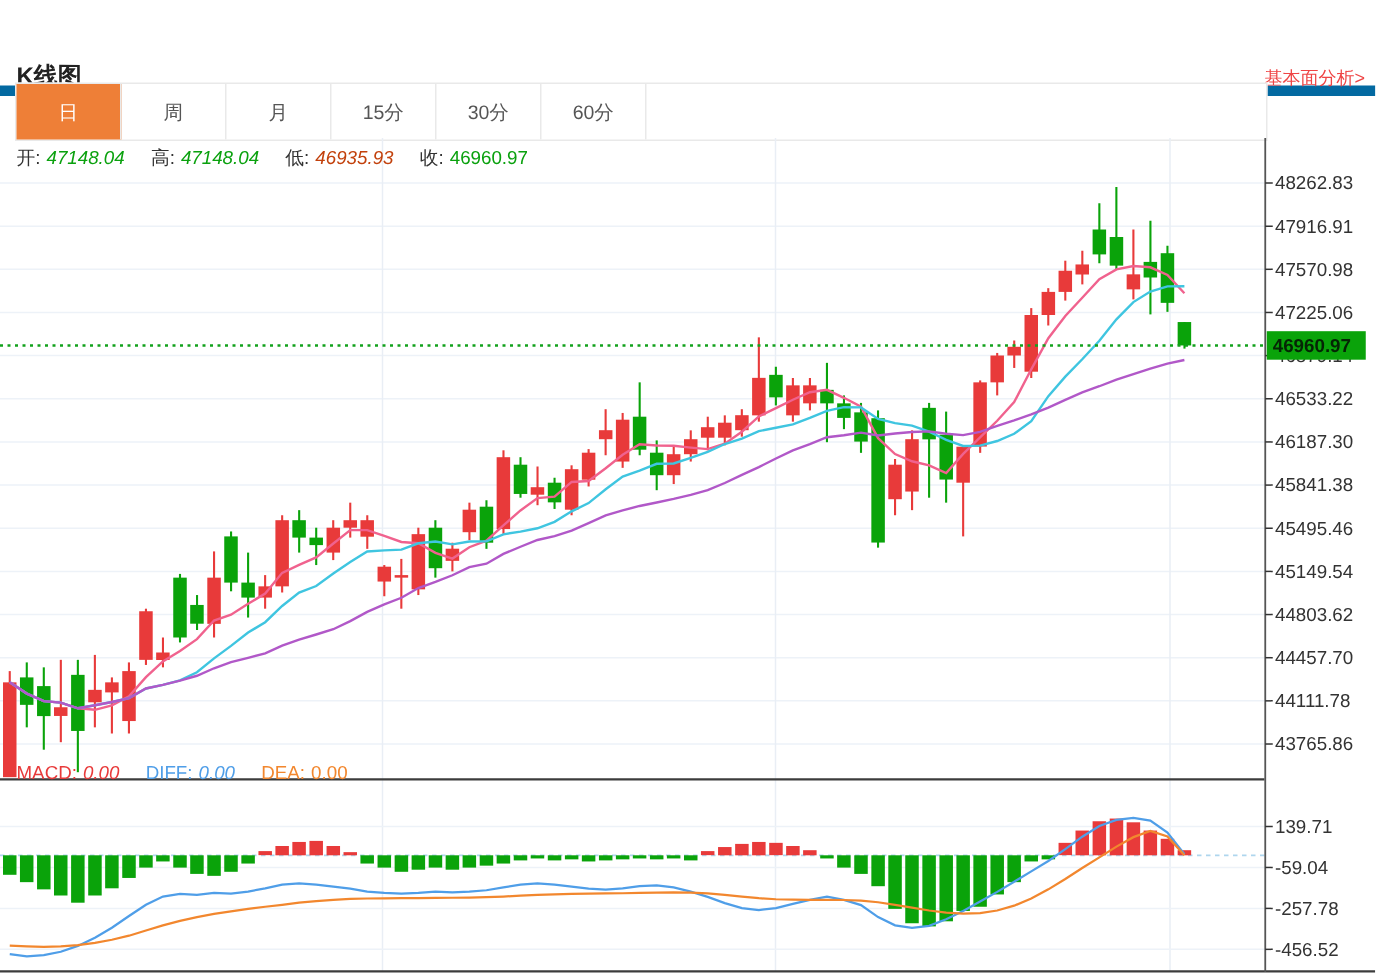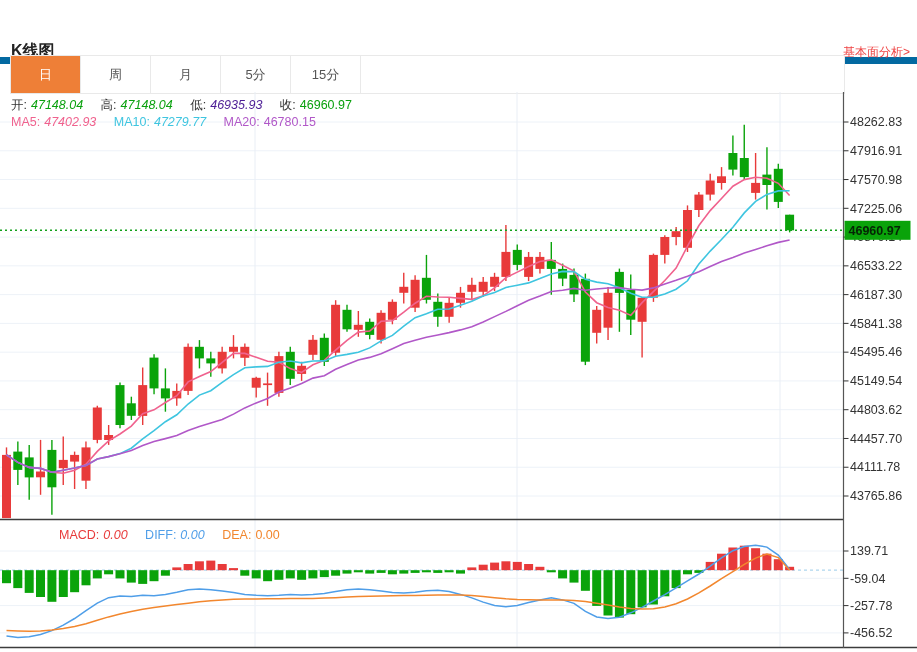--- a/index.html
+++ b/index.html
@@ -26,22 +26,23 @@
 <div class="page">
   <div class="header">
     <div class="title">K线图</div>
     <a class="link" style="color: #ef4444;">基本面分析&gt;</a>
   </div>
 
   <div class="tabs" id="tabs">
       <div class="tab active" style="background: rgb(238, 127, 55);">日</div>
       <div class="tab">周</div>
       <div class="tab">月</div>
-      <div class="tab">5分</div>
       <div class="tab">15分</div>
+      <div class="tab">30分</div>
+      <div class="tab">60分</div>
     </div>
 
   <div class="chart-wrap">
     <svg id="chart-svg" width="917" height="560">
         <line x1="0" y1="30" x2="843" y2="30" stroke="#edf2f8" stroke-width="1"></line>
         <line x1="0" y1="58.769999999999996" x2="843" y2="58.769999999999996" stroke="#edf2f8" stroke-width="1"></line>
         <line x1="0" y1="87.53999999999999" x2="843" y2="87.53999999999999" stroke="#edf2f8" stroke-width="1"></line>
         <line x1="0" y1="116.31" x2="843" y2="116.31" stroke="#edf2f8" stroke-width="1"></line>
         <line x1="0" y1="145.07999999999998" x2="843" y2="145.07999999999998" stroke="#edf2f8" stroke-width="1"></line>
         <line x1="0" y1="173.85" x2="843" y2="173.85" stroke="#edf2f8" stroke-width="1"></line>
@@ -316,29 +317,24 @@
         <text x="850" y="517.8" font-size="12.5" fill="#333333">-257.78</text>
         <line x1="843.5" y1="540.9" x2="848.5" y2="540.9" stroke="#333333" stroke-width="1"></line>
         <text x="850" y="545.1" font-size="12.5" fill="#333333">-456.52</text>
         <rect x="844.5" y="128.8" width="66" height="19" fill="#0aa30a"></rect>
         <text x="848.5" y="142.8" font-size="12.5" font-weight="bold" fill="#052505">46960.97</text>
       </svg>
 
     <div class="legend" style="top:5px;">
       <span class="lbl">开:</span><span class="gap" id="v-open" style="color: rgb(10, 161, 14);">47148.04</span>
       <span class="lbl">高:</span><span class="gap" id="v-high" style="color: rgb(10, 161, 14);">47148.04</span>
-      <span class="lbl">低:</span><span class="gap" id="v-low" style="color: #4c1d95;">46935.93</span>
+      <span class="lbl">低:</span><span class="gap" id="v-low" style="color: #c2410c;">46935.93</span>
       <span class="lbl">收:</span><span id="v-close" style="color: rgb(10, 161, 14);">46960.97</span>
     </div>
 
-    <div class="legend" style="top:23px;">
-      <span id="ma5l" style="color: rgb(240, 98, 142);">MA5:</span><span class="gap" id="ma5v" style="color: rgb(240, 98, 142);">47402.93</span>
-      <span id="ma10l" style="color: rgb(63, 197, 224);">MA10:</span><span class="gap" id="ma10v" style="color: rgb(63, 197, 224);">47279.77</span>
-      <span id="ma20l" style="color: rgb(177, 88, 200);">MA20:</span><span id="ma20v" style="color: rgb(177, 88, 200);">46780.15</span>
-    </div>
-
-    <div class="legend" style="top:436px;margin-left:48px;">
+
+    <div class="legend" style="top:416px;">
       <span id="macdl" style="color: rgb(232, 58, 58);">MACD:</span><span class="gap" id="macdv" style="color: rgb(232, 58, 58);">0.00</span>
       <span id="diffl" style="color: rgb(79, 158, 232);">DIFF:</span><span class="gap" id="diffv" style="color: rgb(79, 158, 232);">0.00</span>
       <span id="deal" style="color: rgb(242, 135, 46);">DEA:</span><span id="deav" style="color: rgb(242, 135, 46);">0.00</span>
     </div>
   </div>
 </div>
 
 </body></html>

